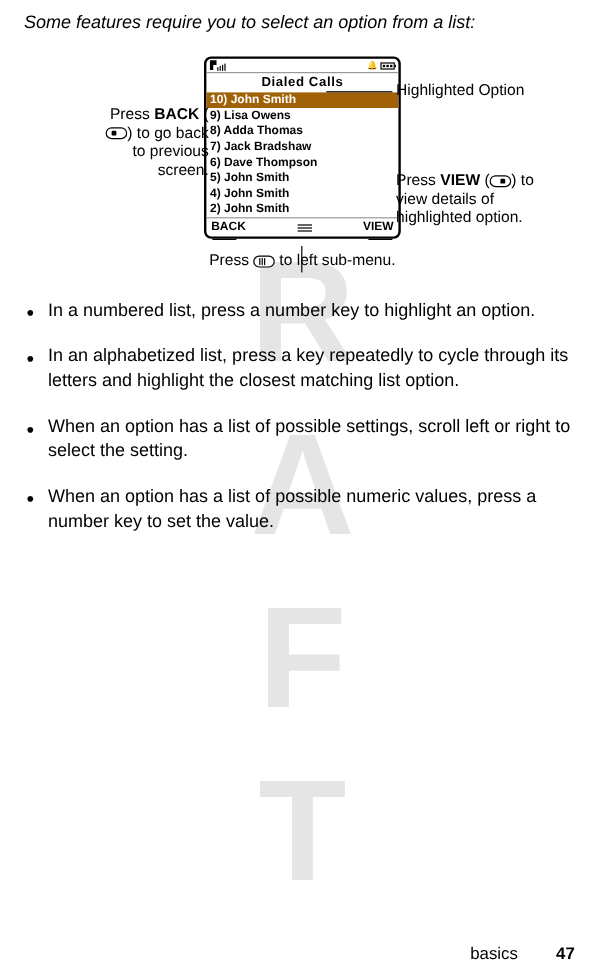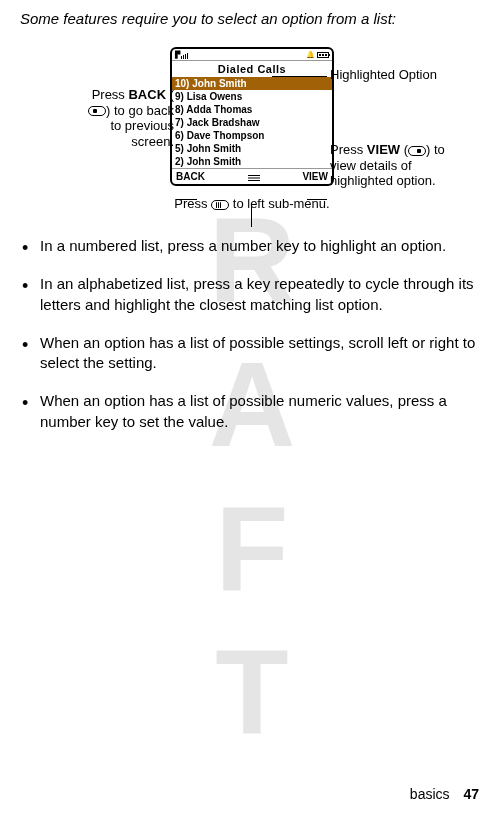--- a/index.html
+++ b/index.html
@@ -170,21 +170,21 @@
       font-size: 18px;
     }
     .footer {
       position: absolute;
       bottom: 15px;
       right: 25px;
       font-size: 14px;
     }
     .footer .pagenum {
       font-weight: bold;
-      margin-left: 10px;
+      margin-left: 28px;
     }
     .signal-icon, .battery-icon {
       display: inline-flex;
       align-items: flex-end;
       gap: 1px;
     }
     .signal-bar { width: 1px; background: black; }
   </style>
 </head>
 <body>
@@ -235,20 +235,21 @@
         </span>
       </div>
       <div class="phone-title">Dialed Calls</div>
       <div class="phone-list">
         <div class="phone-list-item highlighted">10) John Smith</div>
         <div class="phone-list-item">9) Lisa Owens</div>
         <div class="phone-list-item">8) Adda Thomas</div>
         <div class="phone-list-item">7) Jack Bradshaw</div>
         <div class="phone-list-item">6) Dave Thompson</div>
         <div class="phone-list-item">5) John Smith</div>
+        <div class="phone-list-item">4) John Smith</div>
         <div class="phone-list-item">2) John Smith</div>
       </div>
       <div class="phone-softkeys">
         <span>BACK</span>
         <span class="menu-icon">
           <svg width="14" height="8" viewBox="0 0 14 8">
               <rect x="1" y="1" width="12" height="1" fill="black"></rect>
               <rect x="1" y="3.5" width="12" height="1" fill="black"></rect>
               <rect x="1" y="6" width="12" height="1" fill="black"></rect>
             </svg>

